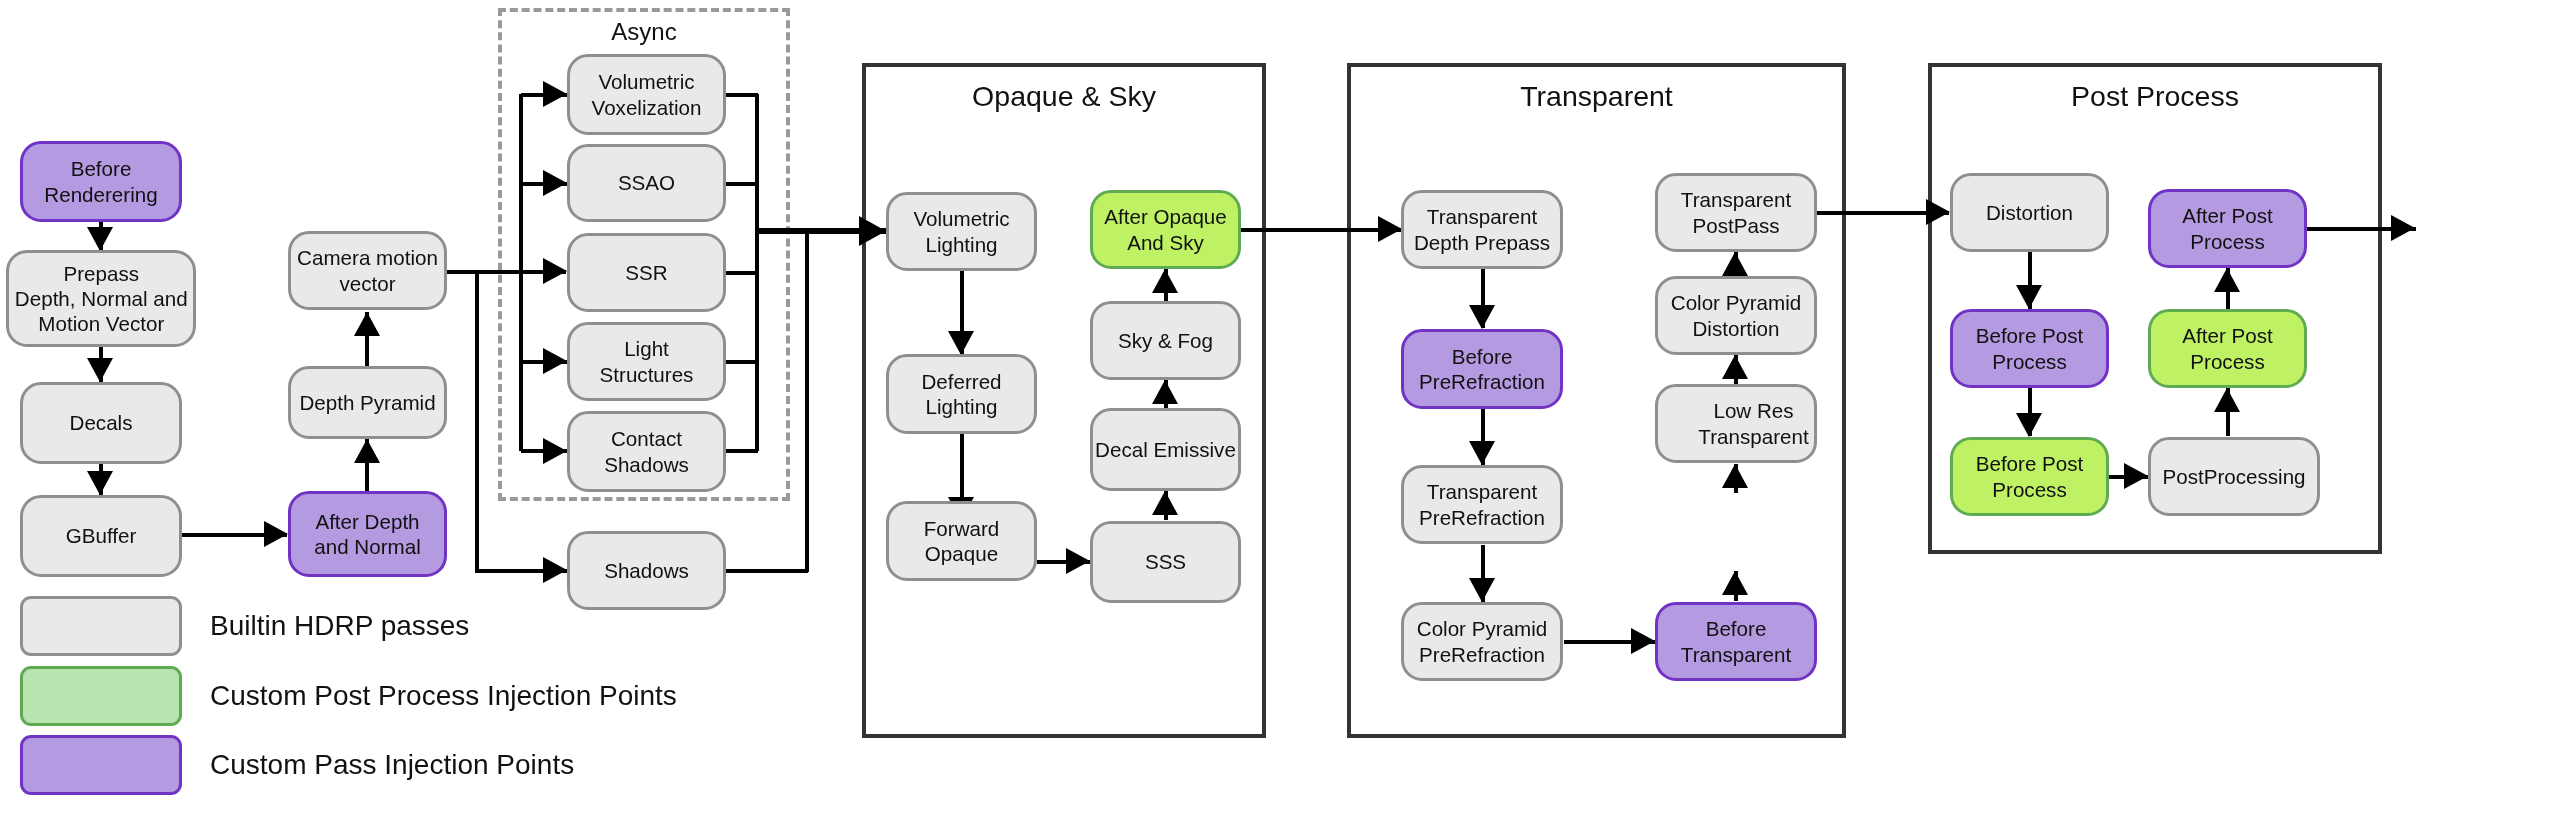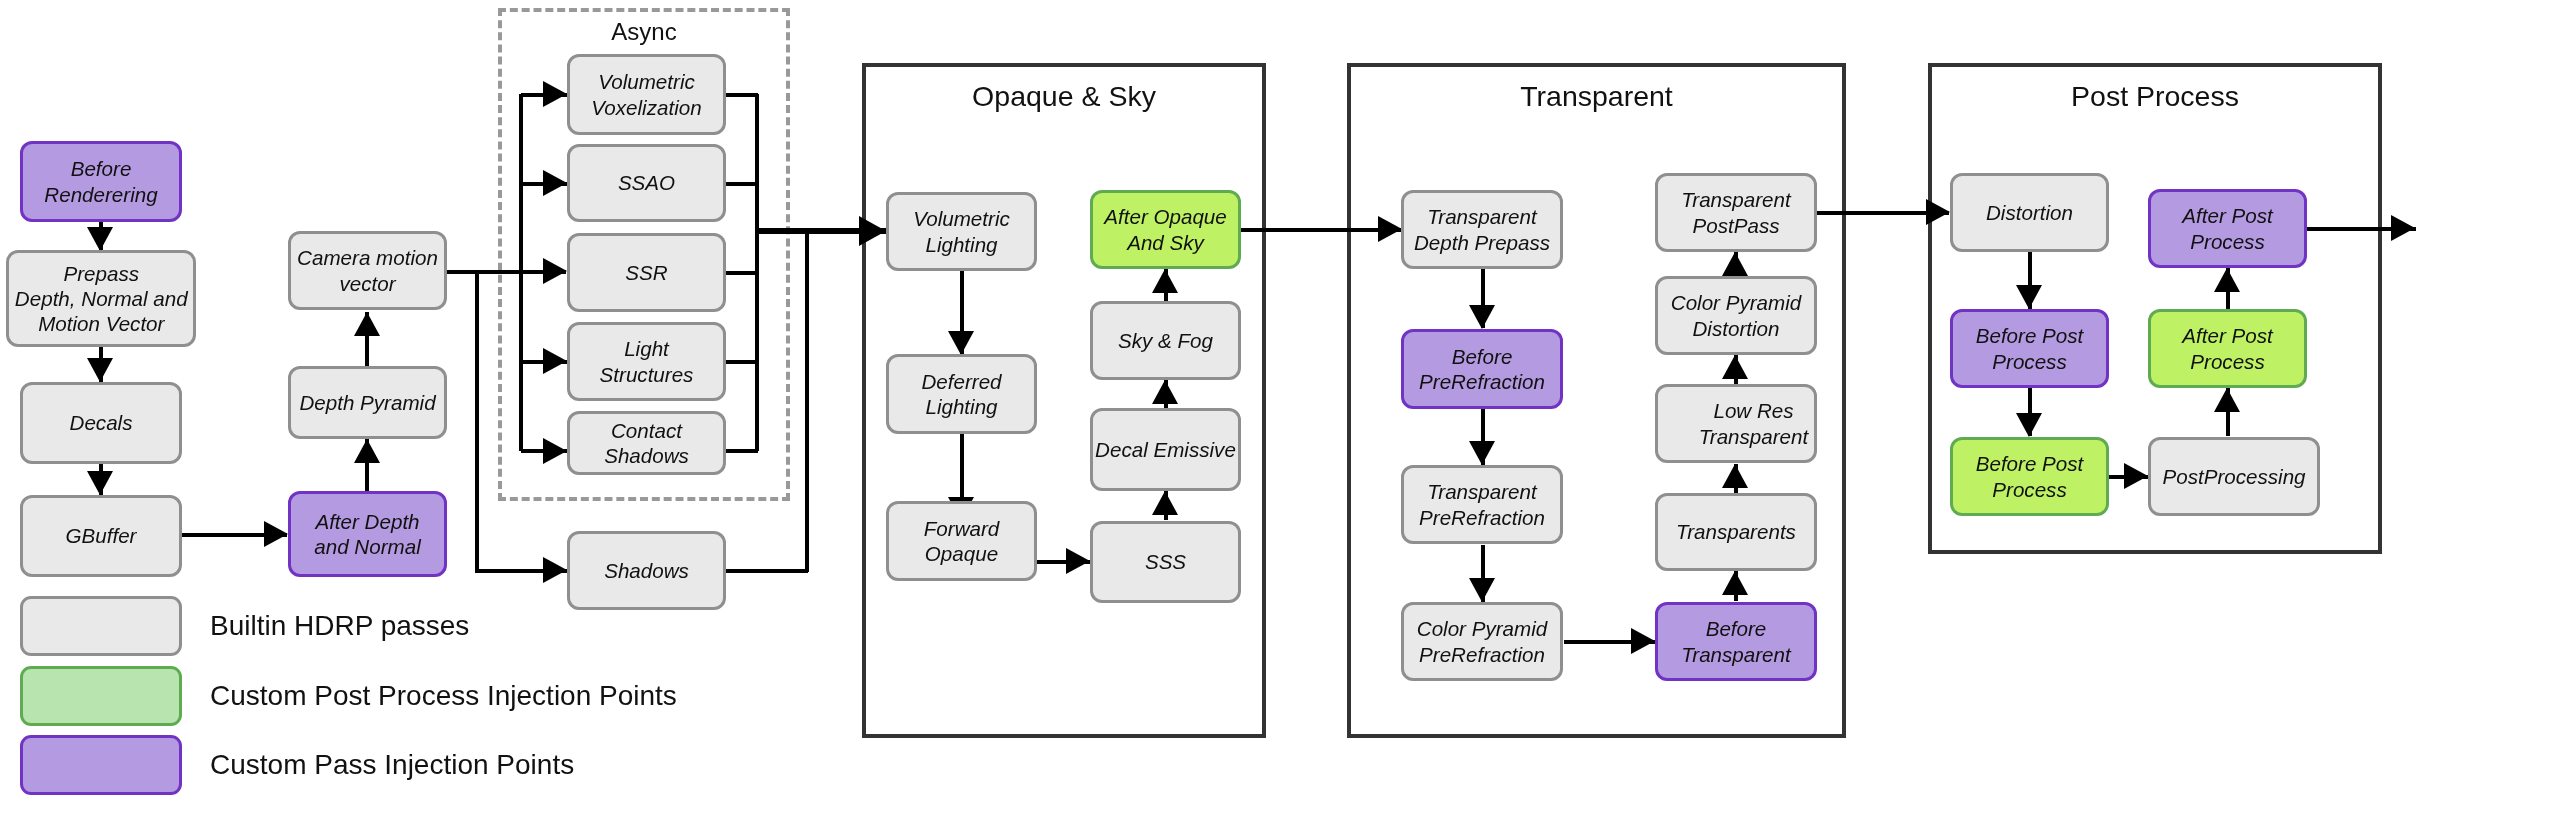--- a/index.html
+++ b/index.html
@@ -2,23 +2,23 @@
 <html style="font-size:12.7px"><head>
 <meta charset="utf-8">
 <style>
   html,body { margin:0; padding:0; background:#ffffff; }
   #canvas {
     position:relative; width:2576px; height:813px; background:#ffffff;
     font-family:"Liberation Sans", sans-serif; color:#111; overflow:hidden;
   }
   .node {
     position:absolute; box-sizing:border-box; border:3.2px solid #8f8f8f;
-    background:#e9e9e9; border-radius:12px;
+    background:#e9e9e9; border-radius:21px;
     display:flex; align-items:center; justify-content:center;
-    text-align:center; font-size:20.6px; line-height:1.22; white-space:pre-line;font-style:italic;
+    text-align:center; font-size:20.6px; line-height:1.22; white-space:pre-line;
   }
   .n-pass  { background:#b49ae0; border-color:#7133c4; }
   .n-post  { background:#bef264; border-color:#60ab52; }
   .frame { position:absolute; box-sizing:border-box; border:4.8px solid #333333; background:transparent; }
   .frame-title { position:absolute; left:0; right:0; top:12.7px; text-align:center; font-size:28.5px; }
   .async-box { position:absolute; box-sizing:border-box; border:4px dashed #999999; }
   .async-title { position:absolute; left:0; right:0; top:6.3px; text-align:center; font-size:24px; }
   .hline, .vline { position:absolute; background:#000; }
   .hline { height:4px; }
   .vline { width:4px; }
@@ -154,21 +154,21 @@
   <div class="node" style="left:288px; top:366px; width:159px; height:73px;"><span>Depth Pyramid</span></div>
   <div class="node n-pass" style="left:288px; top:491px; width:159px; height:86px;"><span>After Depth
 and Normal</span></div>
 
   <div class="node" style="left:567px; top:54px; width:159px; height:81px;"><span>Volumetric
 Voxelization</span></div>
   <div class="node" style="left:567px; top:144px; width:159px; height:78px;"><span>SSAO</span></div>
   <div class="node" style="left:567px; top:233px; width:159px; height:79px;"><span>SSR</span></div>
   <div class="node" style="left:567px; top:322px; width:159px; height:79px;"><span>Light
 Structures</span></div>
-  <div class="node" style="left:567px; top:411px; width:159px; height:64px;justify-content:center;"><span>Contact
+  <div class="node" style="left:567px; top:411px; width:159px; height:81px;justify-content:center;"><span>Contact
 Shadows</span></div>
   <div class="node" style="left:567px; top:531px; width:159px; height:79px;"><span>Shadows</span></div>
 
   <div class="node" style="left:886px; top:192px; width:151px; height:79px;"><span>Volumetric
 Lighting</span></div>
   <div class="node" style="left:886px; top:354px; width:151px; height:80px;"><span>Deferred
 Lighting</span></div>
   <div class="node" style="left:886px; top:501px; width:151px; height:80px;"><span>Forward
 Opaque</span></div>
   <div class="node" style="left:1090px; top:521px; width:151px; height:82px;"><span>SSS</span></div>
@@ -180,21 +180,20 @@
   <div class="node" style="left:1401px; top:190px; width:162px; height:79px;"><span>Transparent
 Depth Prepass</span></div>
   <div class="node n-pass" style="left:1401px; top:329px; width:162px; height:80px;"><span>Before
 PreRefraction</span></div>
   <div class="node" style="left:1401px; top:465px; width:162px; height:79px;"><span>Transparent
 PreRefraction</span></div>
   <div class="node" style="left:1401px; top:602px; width:162px; height:79px;"><span>Color Pyramid
 PreRefraction</span></div>
   <div class="node n-pass" style="left:1655px; top:602px; width:162px; height:79px;"><span>Before
 Transparent</span></div>
-  <div class="node" style="left:1655px; top:493px; width:162px; height:78px;"><span>Transparents</span></div>
   <div class="node" style="left:1655px; top:384px; width:162px; height:79px;padding-left:35px;"><span>Low Res
 Transparent</span></div>
   <div class="node" style="left:1655px; top:276px; width:162px; height:79px;"><span>Color Pyramid
 Distortion</span></div>
   <div class="node" style="left:1655px; top:173px; width:162px; height:79px;"><span>Transparent
 PostPass</span></div>
 
   <div class="node" style="left:1950px; top:173px; width:159px; height:79px;"><span>Distortion</span></div>
   <div class="node n-pass" style="left:1950px; top:309px; width:159px; height:79px;"><span>Before Post
 Process</span></div>

